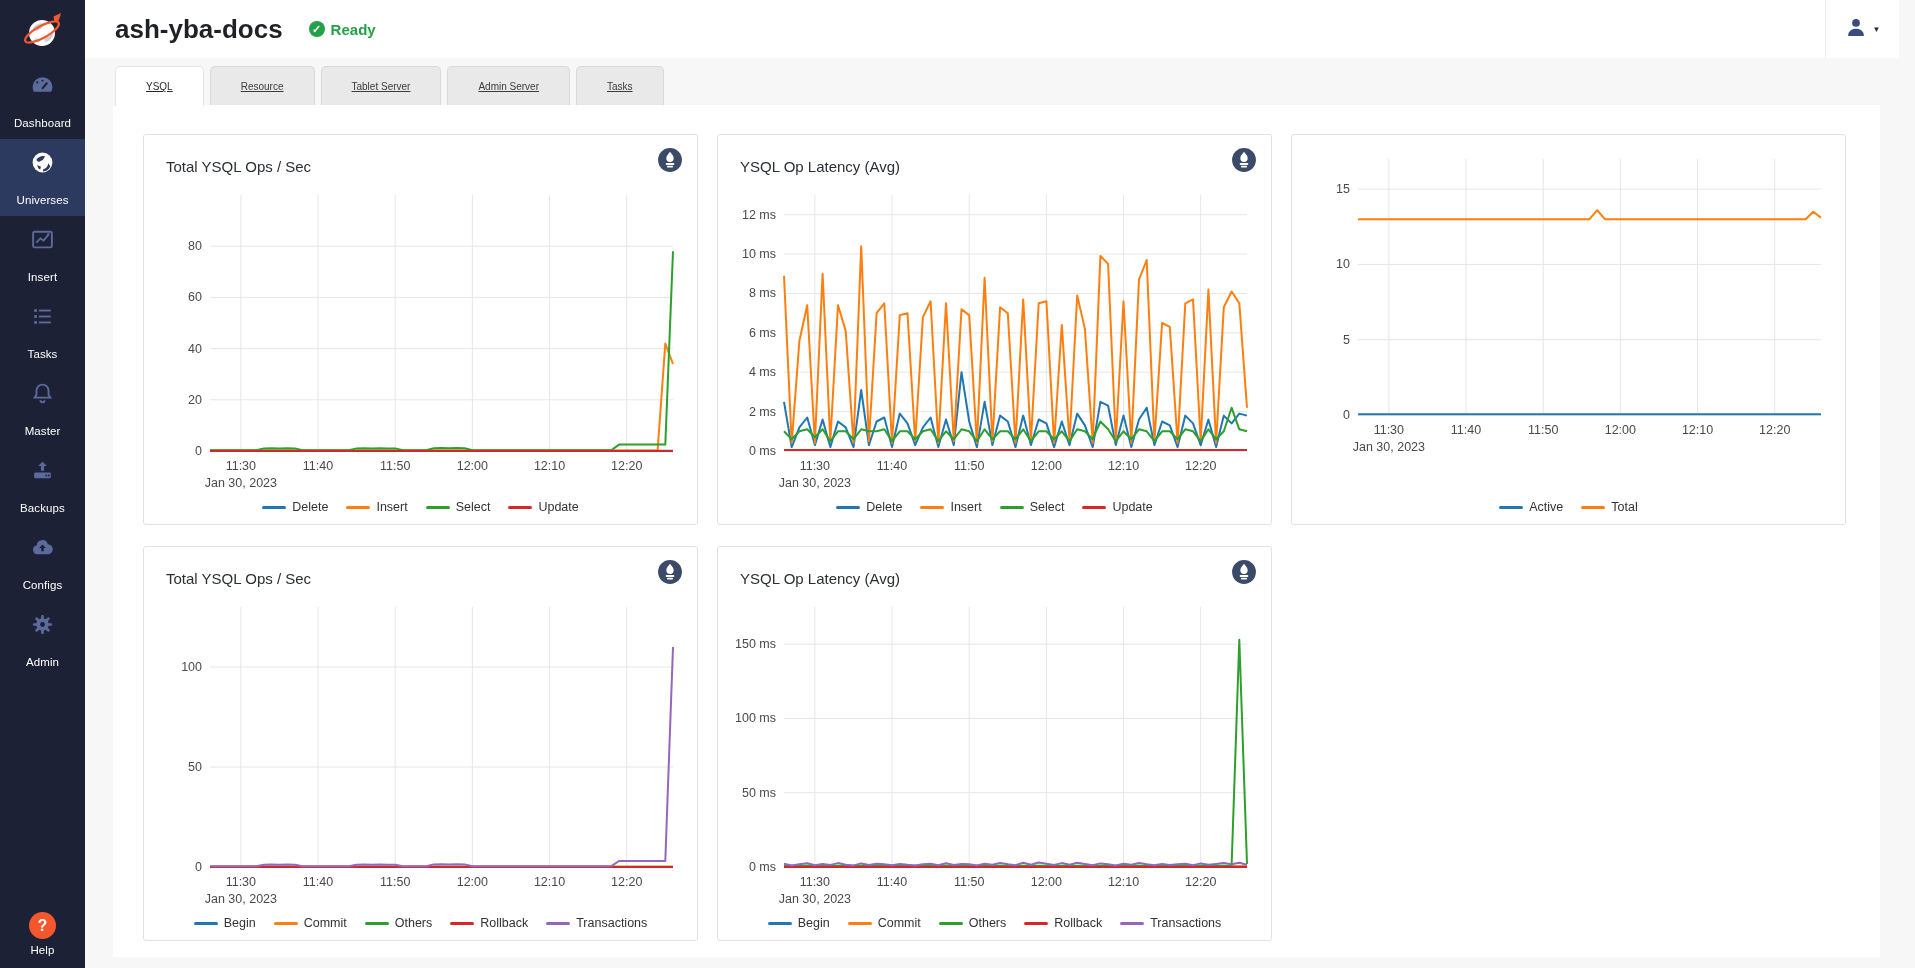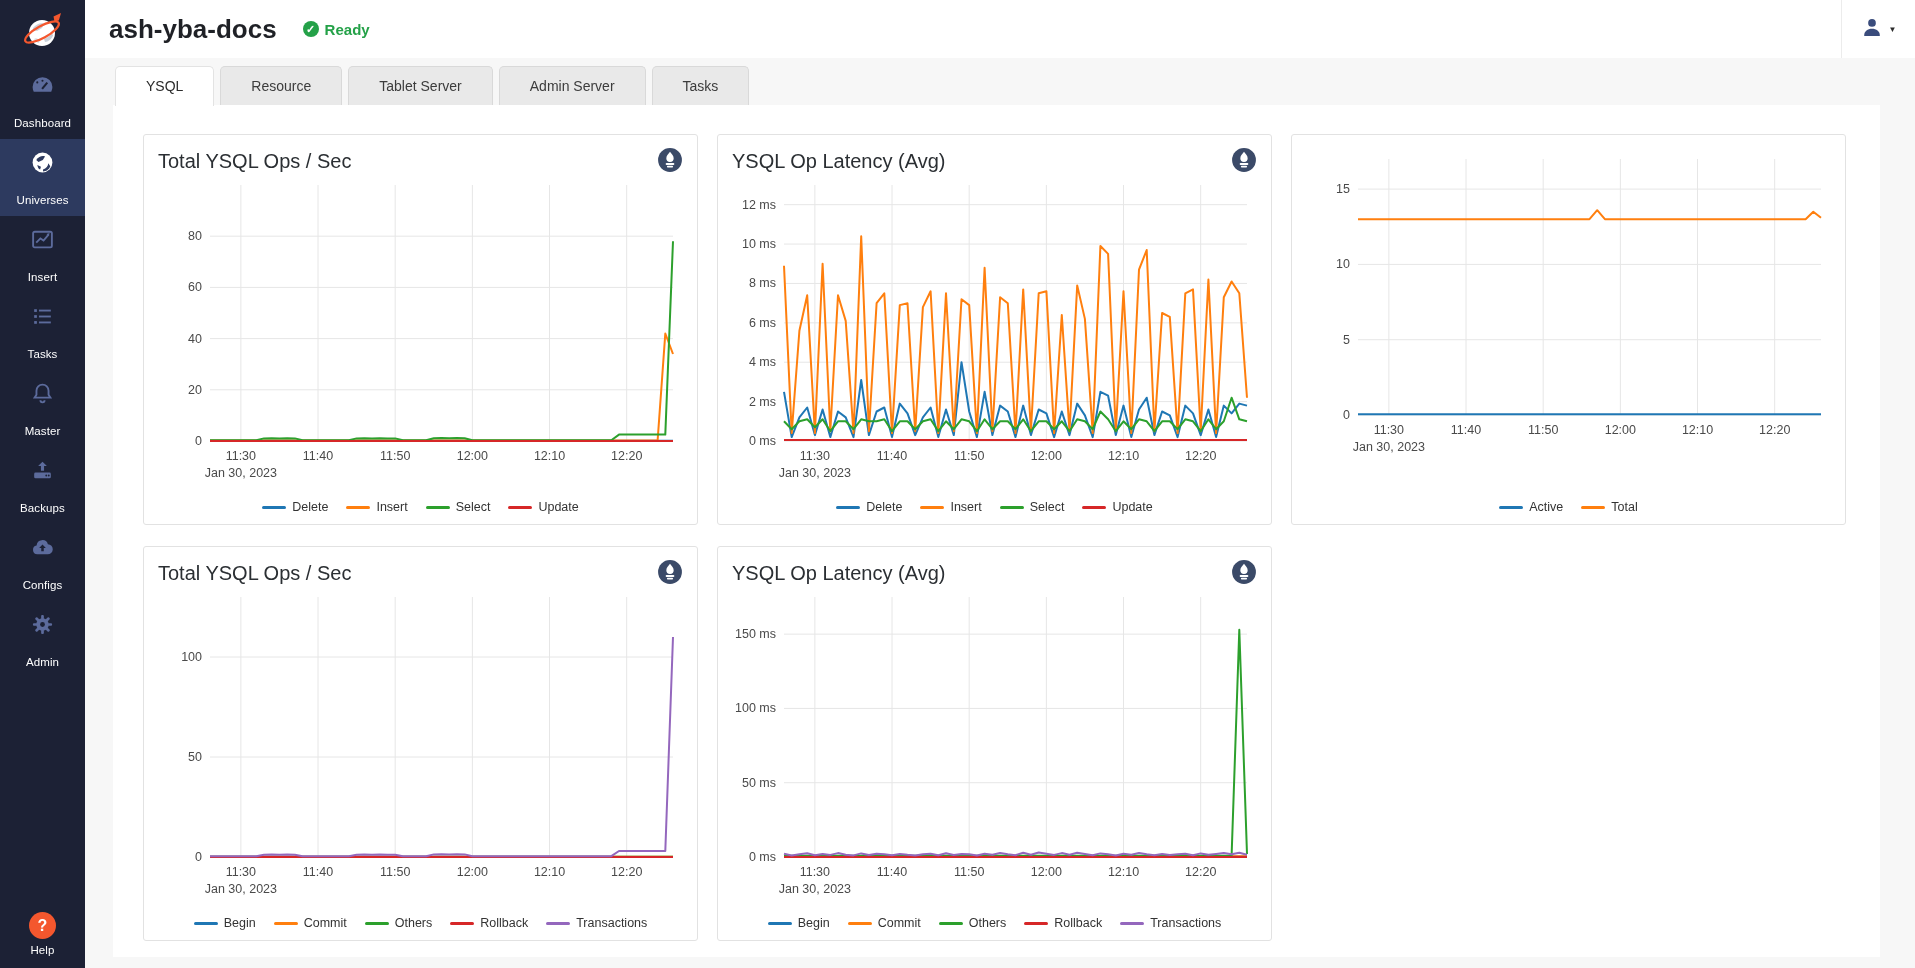--- a/index.html
+++ b/index.html
@@ -27,59 +27,59 @@
   .help-item {
     margin-top:auto; margin-bottom:12px; display:flex; flex-direction:column;
     align-items:center; gap:5px; cursor:pointer;
   }
   .help-badge {
     width:27px; height:27px; border-radius:50%; background:#f4572e; color:#fff;
     font-size:16px; font-weight:bold; display:flex; align-items:center; justify-content:center;
   }
   
   .header {
-    position:fixed; left:85px; right:0; top:0; height:58px; background:#fff;
-    display:flex; align-items:center; padding-left:24px; z-index:5;
+    position:fixed; left:85px; right:16px; top:0; height:58px; background:#fff;
+    display:flex; align-items:center; padding-left:30px; z-index:5;
   }
   .title { margin:0; font-size:26px; font-weight:bold; color:#1f2126; }
   .status { display:flex; align-items:center; gap:6px; margin-left:26px;
     color:#24a148; font-weight:bold; font-size:15px; }
   .ready-dot {
     width:16px; height:16px; border-radius:50%; background:#24a148; color:#fff;
     font-size:11px; line-height:16px; text-align:center; font-weight:bold; display:inline-block;
   }
   .user-area {
     margin-left:auto; height:100%; width:74px; border-left:1px solid #ececec;
     display:flex; align-items:center; justify-content:center; gap:6px; cursor:pointer;
   }
   .caret { font-size:8px; color:#2b2b2b; }
   
   .main { position:absolute; left:85px; top:58px; right:0; bottom:0; }
   .tabs { display:flex; gap:6px; margin:8px 0 0 30px; position:relative; z-index:2; }
   .tab {
-    height:39px; line-height:39px; padding:0 30px; font-size:14px; color:#3c3c3c;
+    height:39px; line-height:39px; padding:0 30px; font-size:10px; color:#3c3c3c;
     background:#e9e9e9; border:1px solid #d9d9d9; border-bottom:none;
-    border-radius:5px 5px 0 0; cursor:pointer; white-space:nowrap;
+    border-radius:5px 5px 0 0; cursor:pointer; white-space:nowrap;text-decoration:underline;
   }
   .tab.active { background:#fff; border-color:#e3e3e3; color:#2b2b2b; height:40px; }
   .content {
     position:absolute; left:28px; right:35px; top:47px; bottom:11px;
     background:#fff; z-index:1;
   }
   .row { display:flex; gap:19px; margin-left:30px; }
   .row1 { margin-top:29px; }
   .row2 { margin-top:21px; }
   .panel {
     width:555px; background:#fff; border:1px solid #e2e2e2; border-radius:3px;
     padding:12px 14px 10px 14px; display:flex; flex-direction:column;
   }
   .row1 .panel { height:391px; }
   .row2 .panel { height:395px; }
   .panel-head { display:flex; justify-content:space-between; align-items:flex-start; }
-  .panel-title { margin:0; font-size:20px; font-weight:400; color:#2b2f33; padding-top:3px; }
+  .panel-title { margin:8px; font-size:15px; font-weight:400; color:#2b2f33; padding-top:3px; }
   .prom { width:26px; height:26px; cursor:pointer; }
   svg.chart { display:block; width:100%; margin-top:4px; }
   .chart text { font-family:"Liberation Sans", sans-serif; font-size:12.5px; fill:#4a4a4a; }
   .legend {
     margin-top:auto; display:flex; justify-content:center; align-items:center;
     gap:18px; font-size:12.5px; color:#333;
   }
   .lg-item { display:flex; align-items:center; gap:6px; cursor:pointer; }
   .lg-swatch { display:inline-block; width:24px; height:3px; border-radius:2px; }
 </style>

